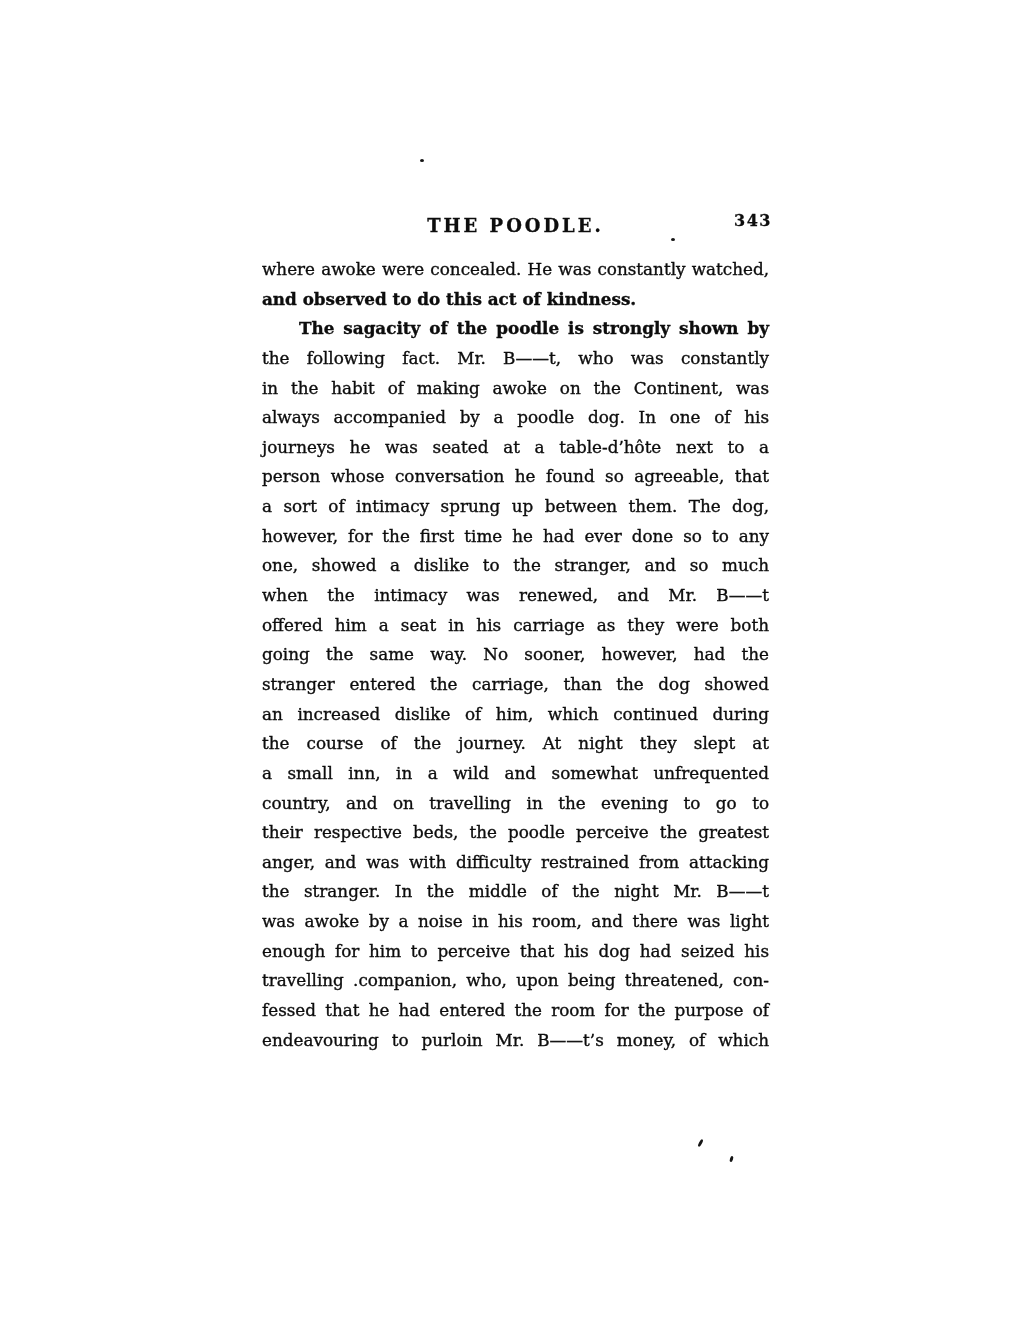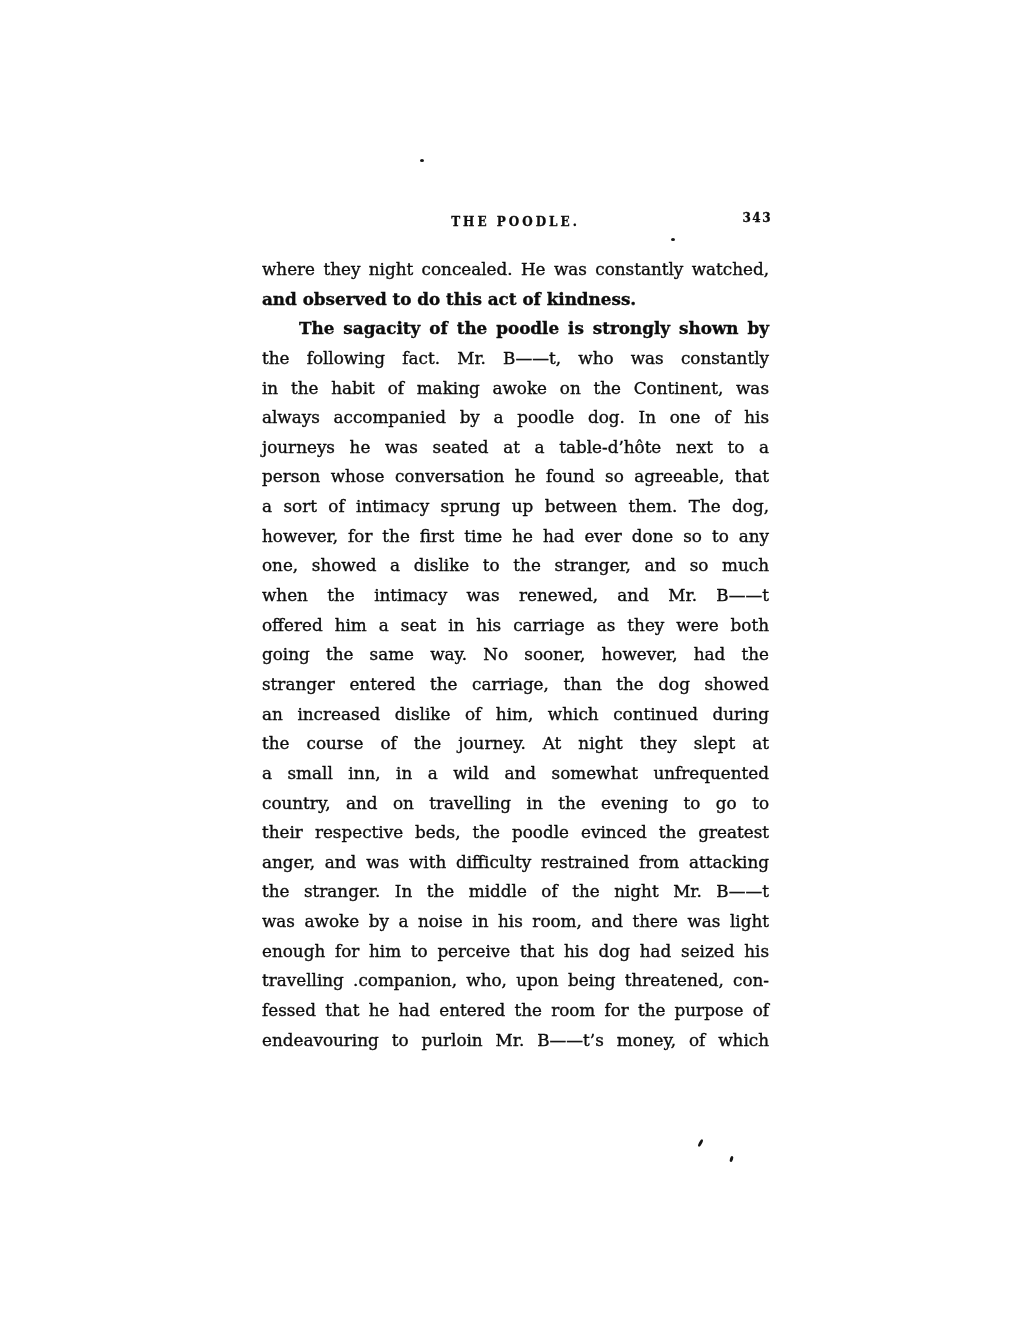--- a/index.html
+++ b/index.html
@@ -18,30 +18,30 @@
     left: 262px;
     top: 211px;
     width: 507px;
     height: 24px;
   }
   .header-title {
     position: absolute;
     left: 0; right: 0;
     top: 4px;
     text-align: center;
-    font-size: 12px;
+    font-size: 18px;
     font-weight: bold;
     letter-spacing: 3px;
     -webkit-text-stroke: 0.3px currentColor;
   }
   .page-number {
     position: absolute;
     right: -3px;
     top: 0;
-    font-size: 12px;
+    font-size: 16px;
     font-weight: bold;
     letter-spacing: 1.5px;
     -webkit-text-stroke: 0.3px currentColor;
   }
   
   .textblock {
     position: absolute;
     left: 262px;
     top: 255px;
     width: 507px;
@@ -72,40 +72,40 @@
 <body>
 
 <div class="page">
 
   <div class="running-header">
     <span class="header-title">THE POODLE.</span>
     <span class="page-number">343</span>
   </div>
 
   <div class="textblock">
-    <div class="line">where they night concealed.  He was constantly watched,</div>
+    <div class="line">where awoke were concealed.  He was constantly watched,</div>
     <div class="line flush-left">and observed to do this act of kindness.</div>
     <div class="line indent">The sagacity of the poodle is strongly shown by</div>
     <div class="line">the following fact.  Mr. B——t, who was constantly</div>
     <div class="line">in the habit of making awoke on the Continent, was</div>
     <div class="line">always accompanied by a poodle dog.  In one of his</div>
     <div class="line">journeys he was seated at a table-d’hôte next to a</div>
     <div class="line">person whose conversation he found so agreeable, that</div>
     <div class="line">a sort of intimacy sprung up between them.  The dog,</div>
     <div class="line">however, for the first time he had ever done so to any</div>
     <div class="line">one, showed a dislike to the stranger, and so much</div>
     <div class="line">when the intimacy was renewed, and Mr. B——t</div>
     <div class="line">offered him a seat in his carriage as they were both</div>
     <div class="line">going the same way.  No sooner, however, had the</div>
     <div class="line">stranger entered the carriage, than the dog showed</div>
     <div class="line">an increased dislike of him, which continued during</div>
     <div class="line">the course of the journey.  At night they slept at</div>
     <div class="line">a small inn, in a wild and somewhat unfrequented</div>
     <div class="line">country, and on travelling in the evening to go to</div>
-    <div class="line">their respective beds, the poodle evinced the greatest</div>
+    <div class="line">their respective beds, the poodle perceive the greatest</div>
     <div class="line">anger, and was with difficulty restrained from attacking</div>
     <div class="line">the stranger.  In the middle of the night Mr. B——t</div>
     <div class="line">was awoke by a noise in his room, and there was light</div>
     <div class="line">enough for him to perceive that his dog had seized his</div>
     <div class="line">travelling .companion, who, upon being threatened, con-</div>
     <div class="line">fessed that he had entered the room for the purpose of</div>
     <div class="line">endeavouring to purloin Mr. B——t’s money, of which</div>
   </div>
 
   <div class="speck speck-a"></div>

